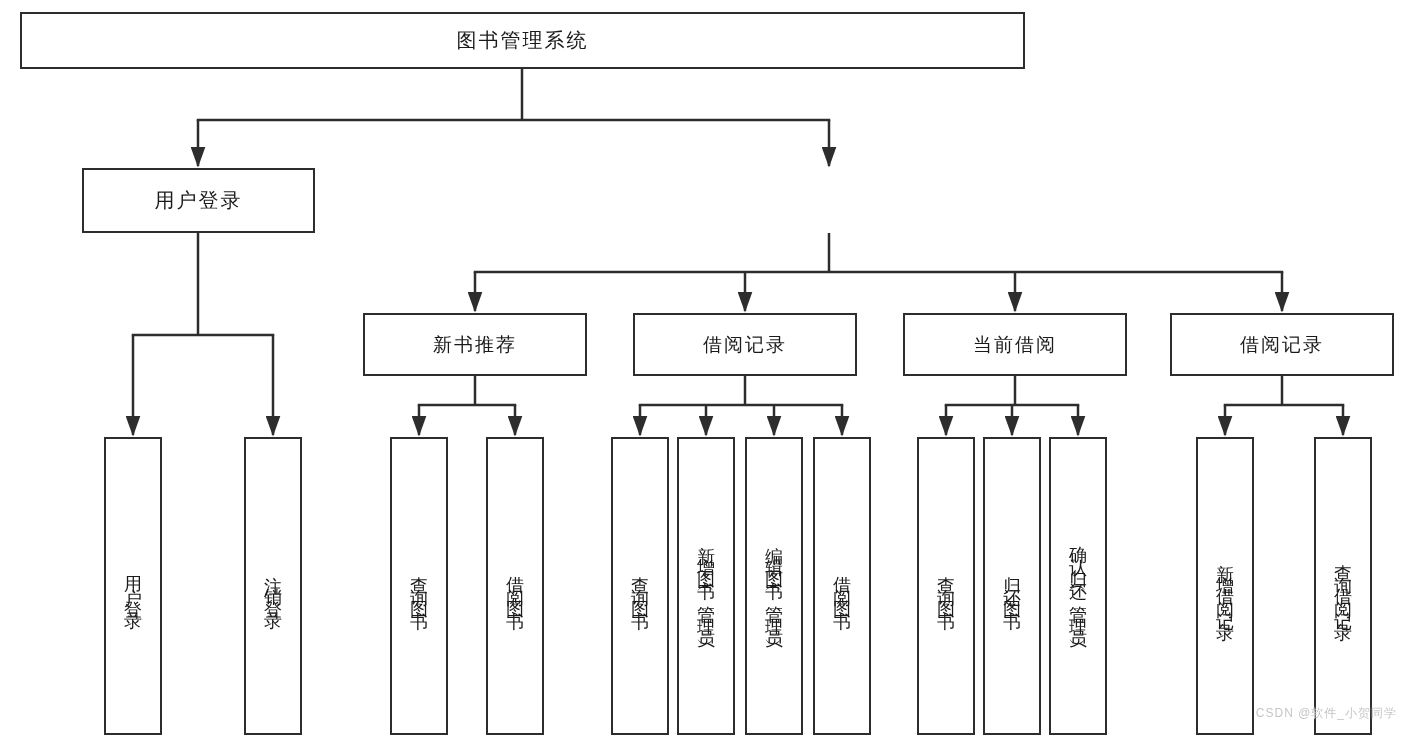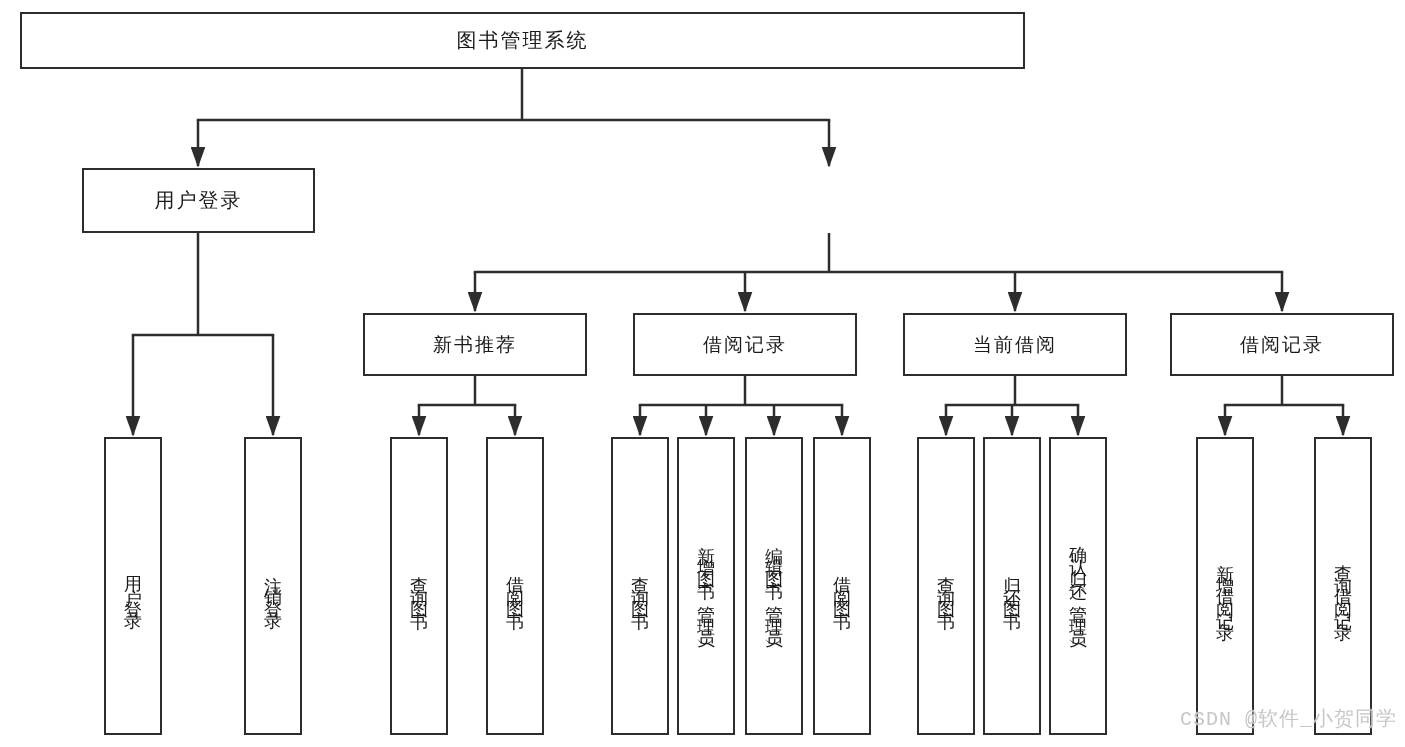--- a/index.html
+++ b/index.html
@@ -17,23 +17,22 @@
   }
   .box span{white-space:nowrap;}
   .h-label span{font-size:20px;letter-spacing:2px;}
   .mid-label span{font-size:19px;letter-spacing:2px;}
   .leaf span{
     writing-mode:vertical-rl;text-orientation:mixed;
     font-size:18px;letter-spacing:12px;line-height:1;
   }
   .watermark{
     position:absolute;z-index:3;right:8px;top:705px;
-    font-size:20px;color:#c6c6c6;letter-spacing:1px;
+    font-size:12px;color:#c6c6c6;letter-spacing:1px;
     text-shadow:0 0 2px #ffffff;
-    font-family:Liberation Mono, monospace;
   }
 </style>
 </head>
 <body>
 
 <div class="stage">
 
   <svg class="connectors" width="1405" height="747">
     <defs>
       <marker id="arw" viewBox="0 0 14 10" refX="13" refY="5" markerUnits="userSpaceOnUse" markerWidth="21" markerHeight="15" orient="auto">

